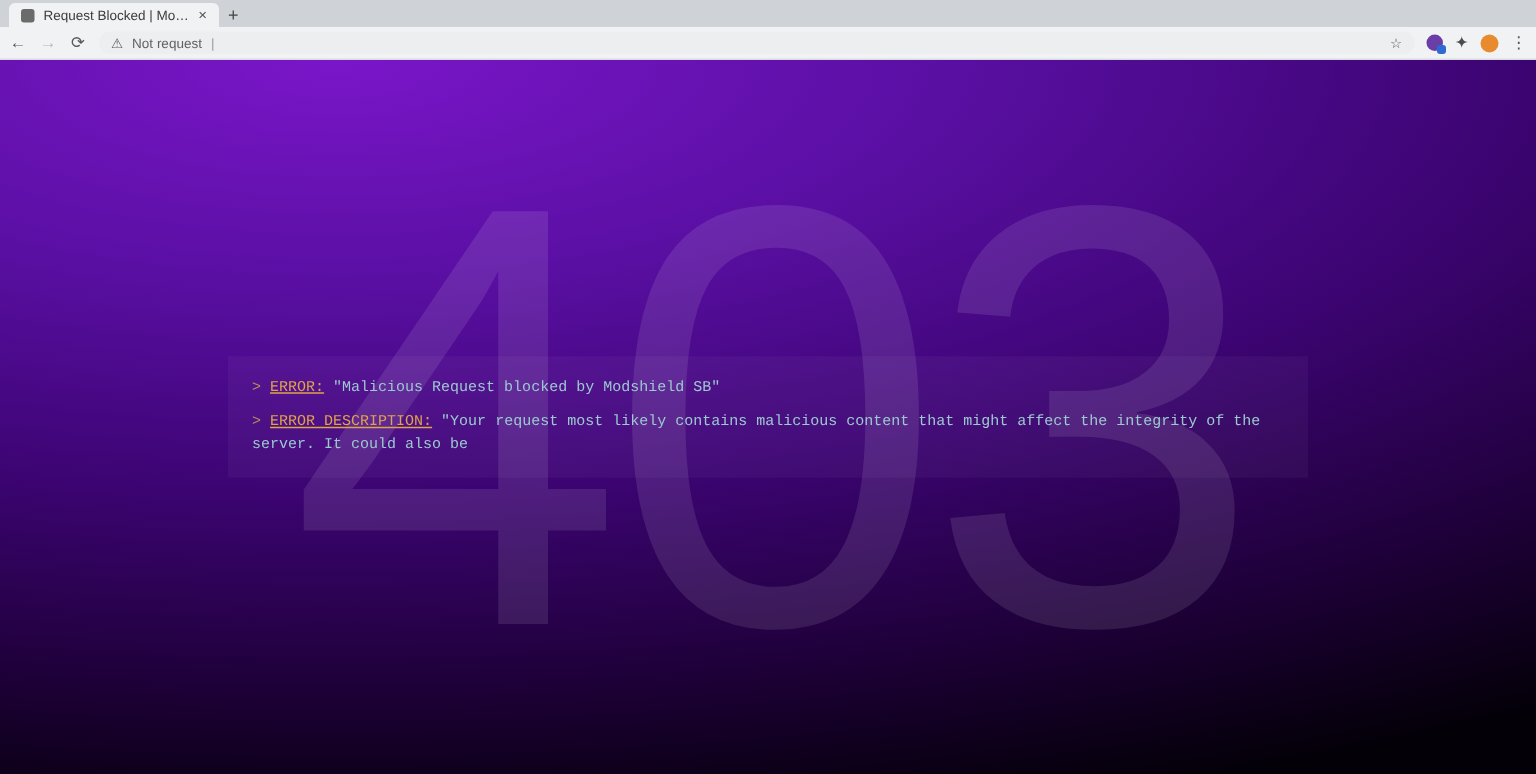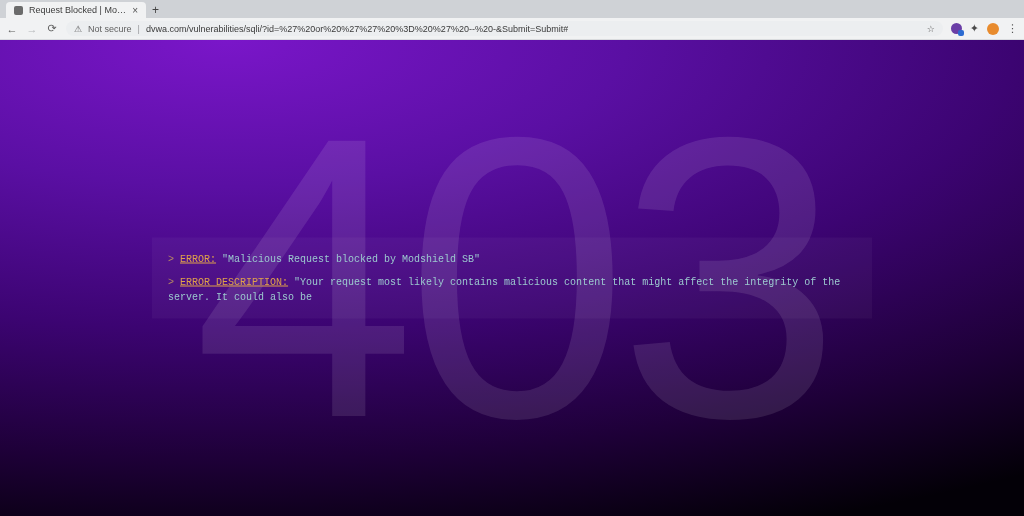--- a/index.html
+++ b/index.html
@@ -99,23 +99,22 @@
   <span class="new-tab">+</span>
 </div>
 
 <div class="toolbar">
   <span class="nav-btn">←</span>
   <span class="nav-btn disabled">→</span>
   <span class="nav-btn">⟳</span>
 
   <div class="omnibox">
     <span>⚠</span>
-    <span class="not-secure">Not secure</span>
+    <span class="not-secure">Not request</span>
     <span class="sep">|</span>
-    <span class="url">dvwa.com/vulnerabilities/sqli/?id=%27%20or%20%27%27%20%3D%20%27%20--%20-&amp;Submit=Submit#</span>
     <span style="margin-left:auto">☆</span>
   </div>
 
   <div class="toolbar-right">
     <span class="ext-icon ext-guard"></span>
     <span class="ext-puzzle">✦</span>
     <span class="avatar"></span>
     <span>⋮</span>
   </div>
 </div>

